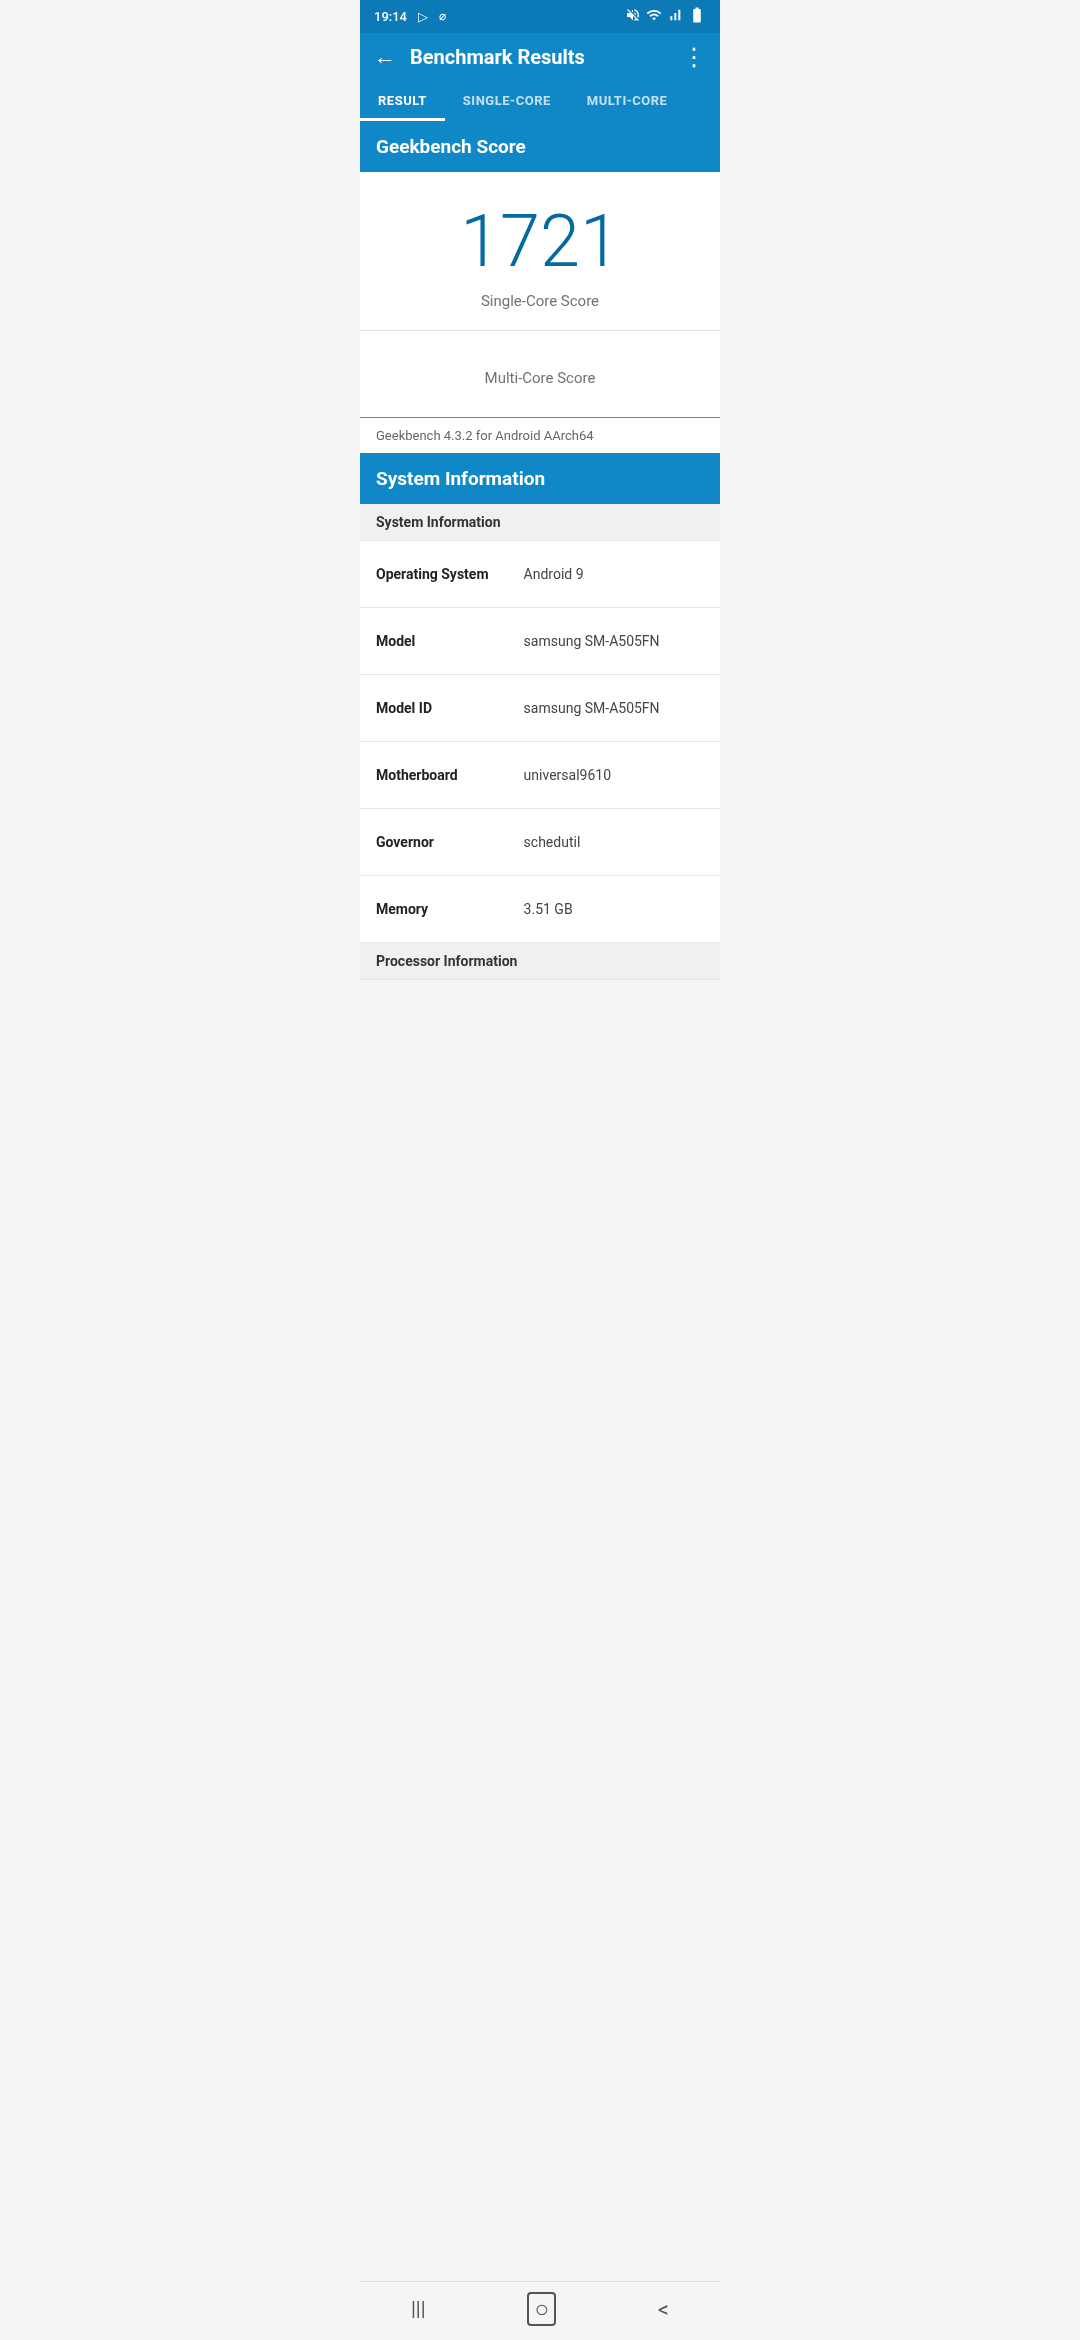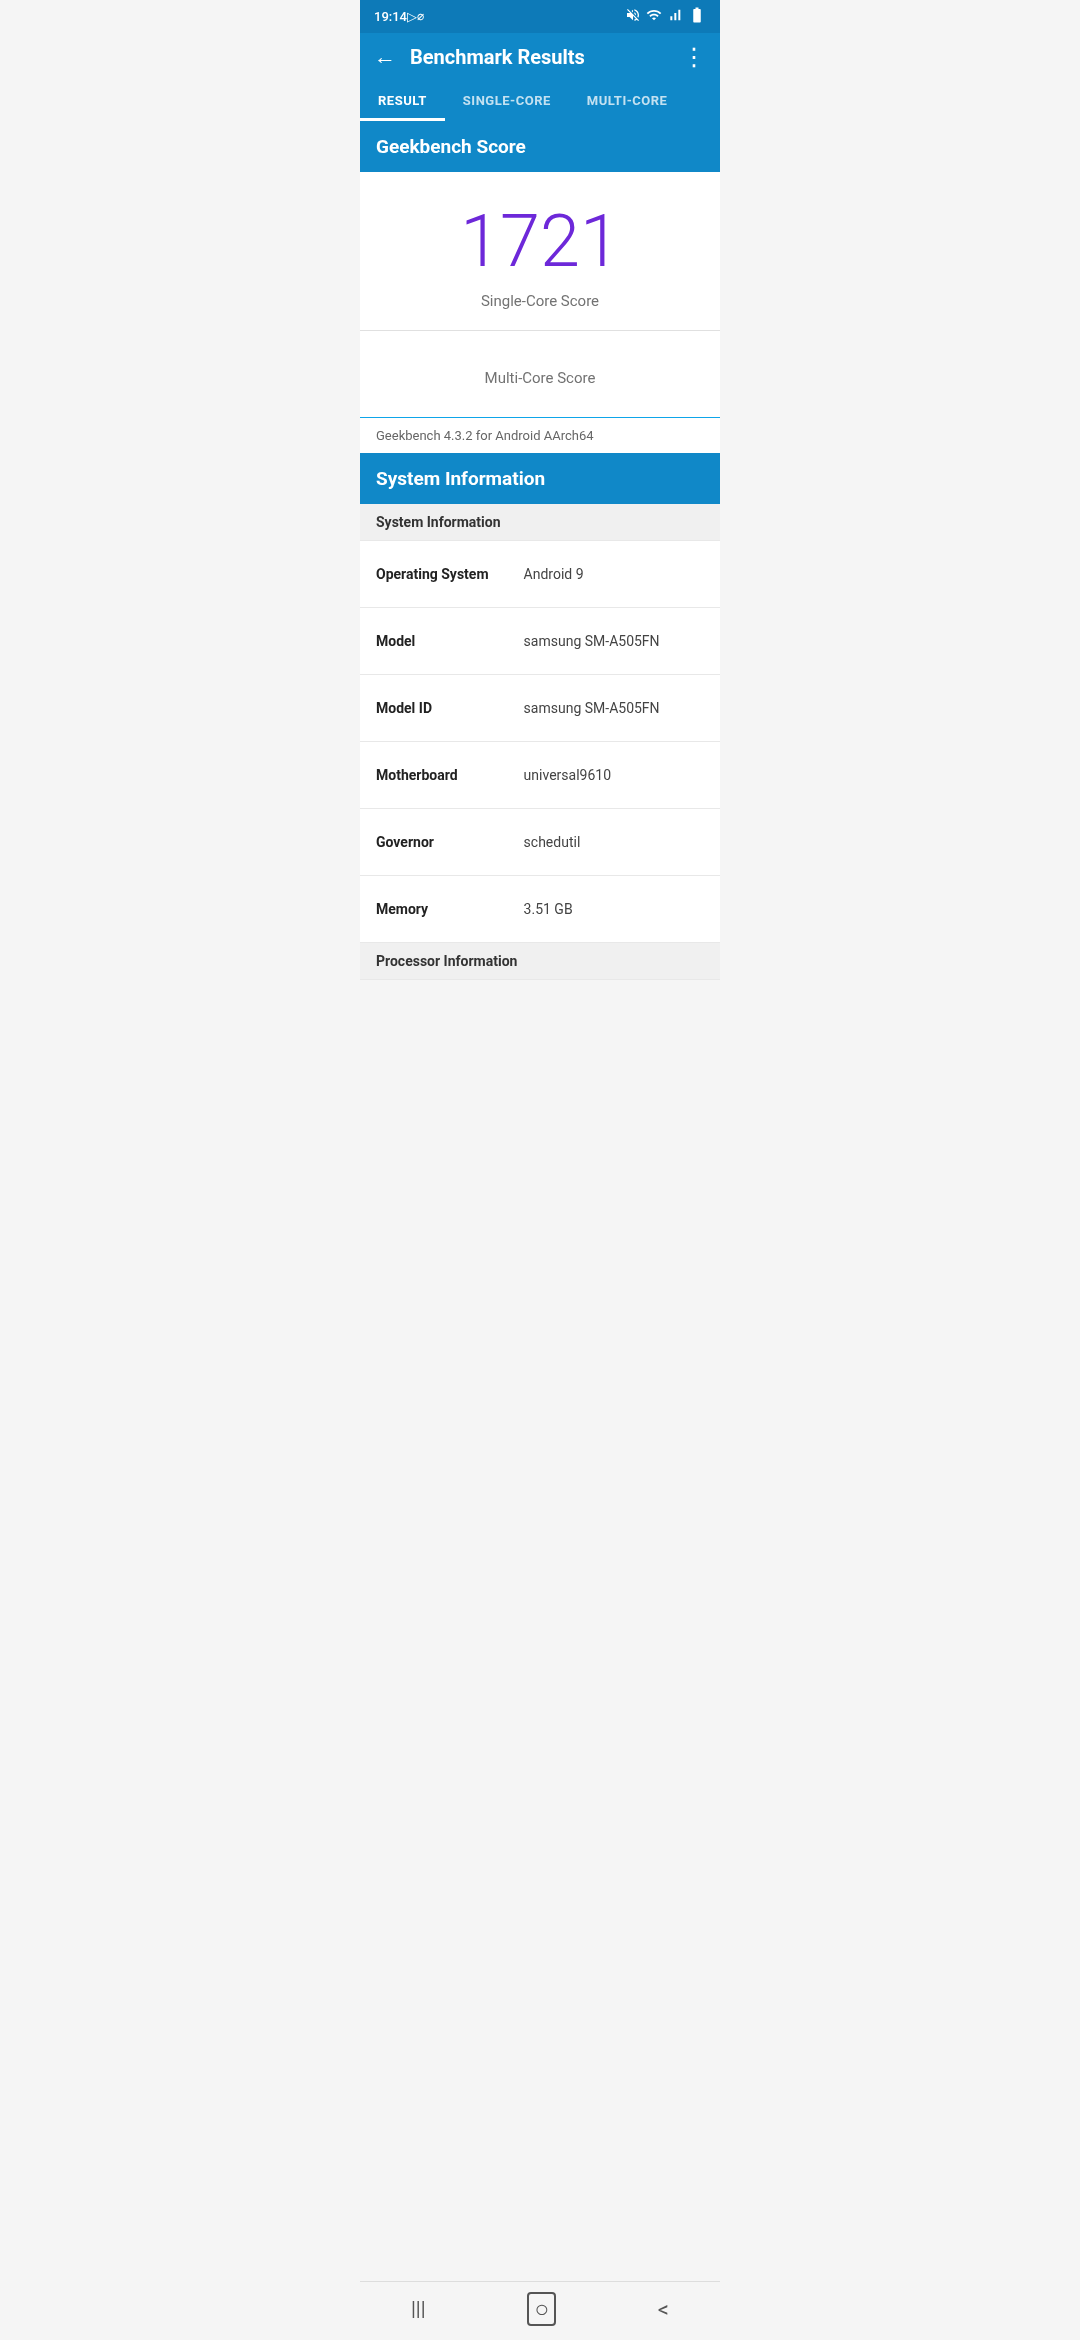--- a/index.html
+++ b/index.html
@@ -18,21 +18,21 @@
     .status-bar {
       background: #0d7ab8;
       color: white;
       display: flex;
       justify-content: space-between;
       align-items: center;
       padding: 6px 14px;
       font-size: 13px;
       font-weight: 500;
     }
-    .status-left { display: flex; align-items: flex-start; gap: 0; }
+    .status-left { display: flex; align-items: flex-start; gap: 11px; }
     .status-right { display: flex; align-items: center; gap: 5px; font-size: 12px; }
 
     
     .app-bar {
       background: #1088c8;
       color: white;
       display: flex;
       align-items: center;
       justify-content: space-between;
       padding: 10px 14px;
@@ -81,21 +81,21 @@
       background: white;
       padding: 10px 0 10px 0;
     }
     .score-block {
       text-align: center;
       padding: 24px 0 20px;
     }
     .score-number {
       font-size: 72px;
       font-weight: 300;
-      color: #6d28d9;
+      color: #0369a1;
       line-height: 1;
     }
     .score-label {
       font-size: 15px;
       color: #737373;
       margin-top: 14px;
     }
     .score-divider {
       border: none;
       border-top: 1px solid #e0e0e0;

